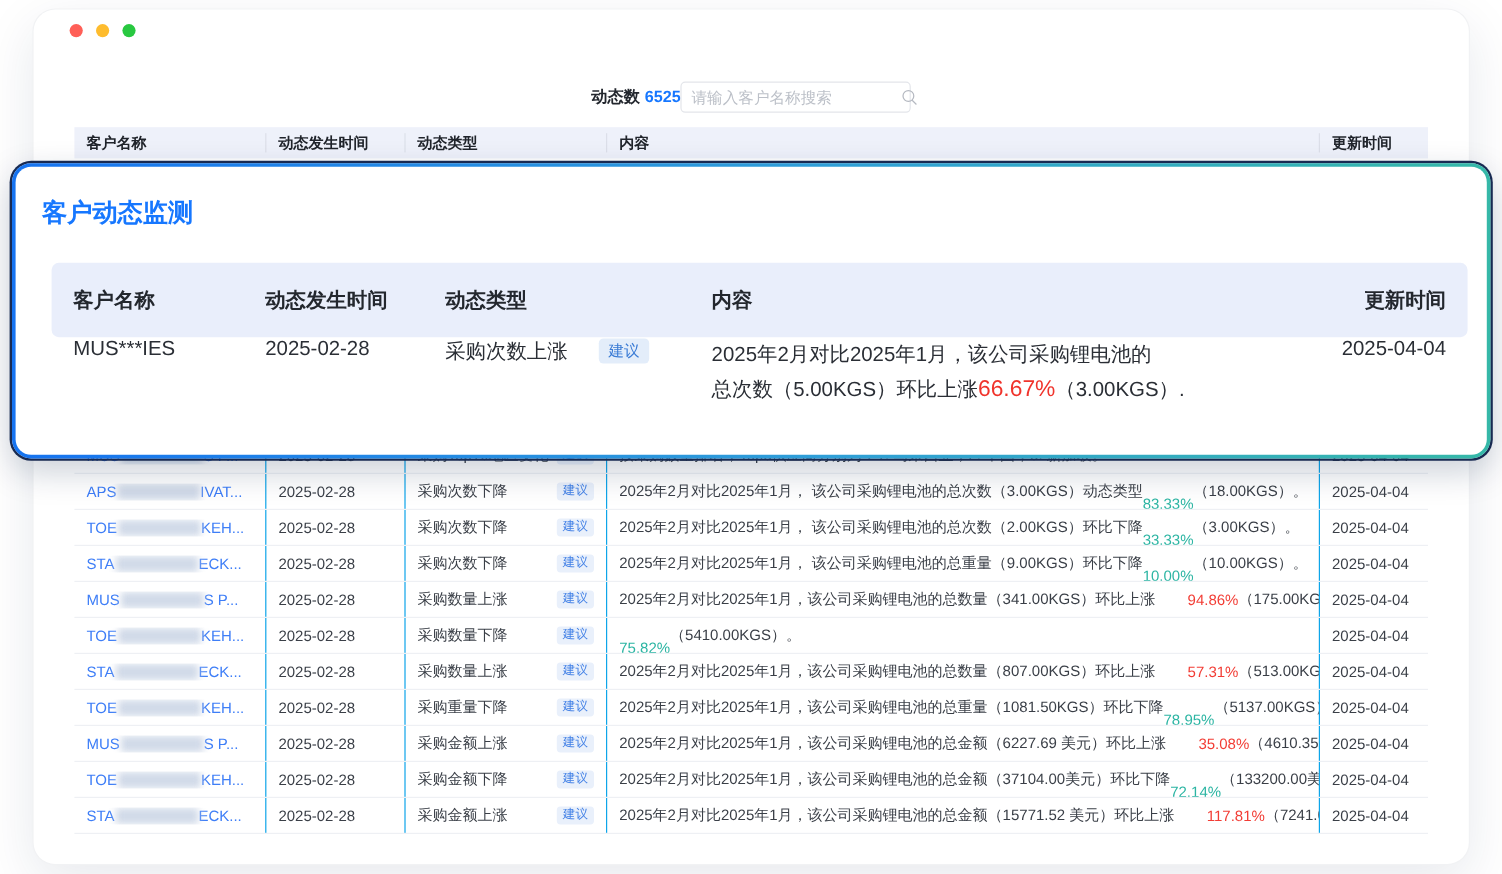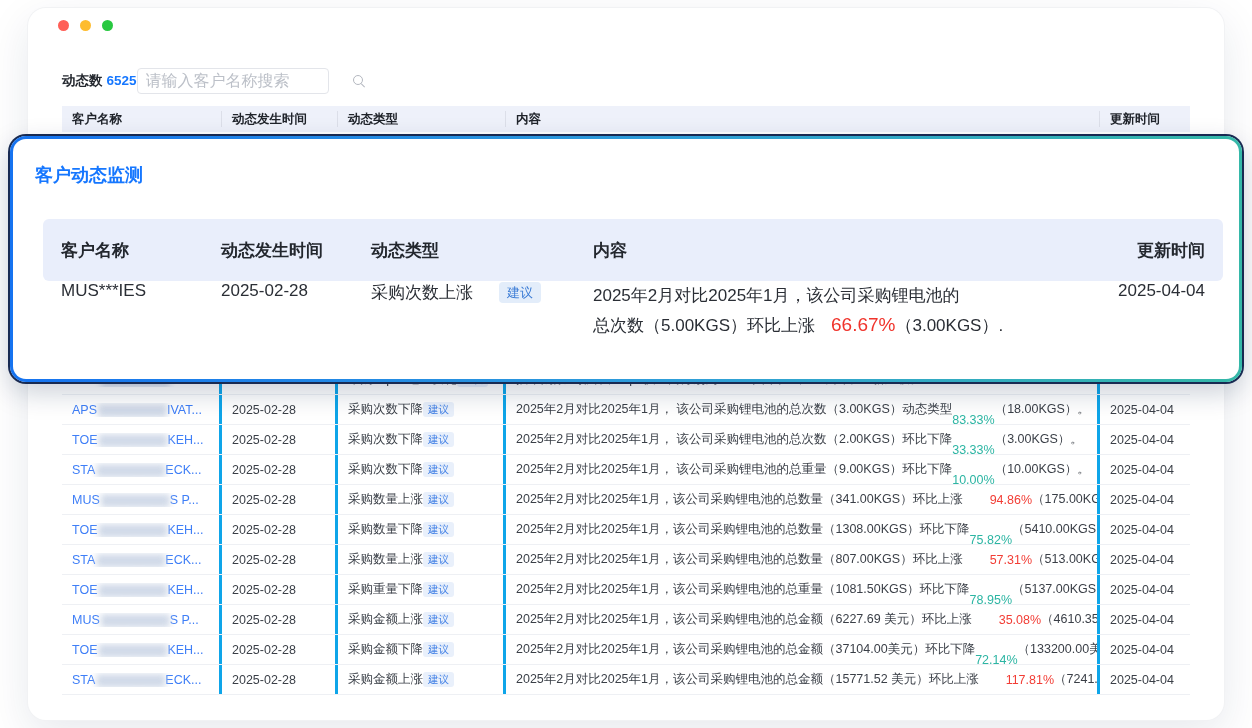--- a/index.html
+++ b/index.html
@@ -8,26 +8,26 @@
 
   
   .app-window { position:absolute; left:28px; top:8px; width:1196px; height:712px;
     background:#fff; border-radius:18px;
     box-shadow:0 0 0 1px #f1f2f4, 0 14px 44px rgba(20,40,80,.10); }
   .traffic { position:absolute; left:30px; top:12px; display:flex; gap:11px; }
   .dot { width:11px; height:11px; border-radius:50%; }
   .dot.red{ background:#ff5f57; } .dot.yellow{ background:#febc2e; } .dot.green{ background:#28c840; }
 
   .toolbar { position:absolute; left:34px; right:34px; top:56px; height:34px;
-    display:flex; align-items:center; justify-content:flex-start; }
+    display:flex; align-items:center; justify-content:center; }
   .stats { font-size:13.5px; font-weight:bold; color:#23272e; }
   .stats .count { color:#1677ff; margin-left:4px; }
   .searchbox { width:192px; height:26px; border:1px solid #e3e5ea; border-radius:4px;
     display:flex; align-items:center; padding:0 8px; color:#b8bcc4; background:#fff; }
-  .searchbox input { border:0; outline:0; flex:1; font-size:16px; color:#555;
+  .searchbox input { border:0; outline:0; flex:1; font-size:13px; color:#555;
     font-family:inherit; background:transparent; }
   .searchbox input::placeholder { color:#bcc0c8; }
   .mag { width:13px; height:13px; position:relative; flex:none; }
   .mag::before { content:""; position:absolute; left:0; top:0; width:8px; height:8px;
     border:1.4px solid #b4b8c0; border-radius:50%; }
   .mag::after { content:""; position:absolute; left:8px; top:8px; width:5px; height:1.4px;
     background:#b4b8c0; transform:rotate(45deg); transform-origin:left center; }
 
   
   .bg-table { position:absolute; left:34px; top:98px; width:1128px; font-size:12.5px; }
@@ -35,54 +35,54 @@
     color:#20242b; font-weight:bold; }
   .bg-head .c { padding:0 10px; border-right:1px solid #dcdfe9; height:16px;
     line-height:16px; }
   .bg-head .c:last-child { border-right:0; }
   .c.c-name{ width:160px; } .c.c-date{ width:116px; } .c.c-type{ width:168px; }
   .c.c-content{ width:594px; } .c.c-upd{ width:90px; }
   .bg-spacer { height:233px; }
   .bg-row { display:flex; height:30px; align-items:center; border-bottom:1px solid #eef0f4;
     color:#3a3f47; }
   .bg-row .c { padding:0 10px; align-self:stretch; display:flex; align-items:center;
-    border-right:3px solid #0ea5e9; overflow:hidden; white-space:nowrap; }
+    border-right:1px solid #0ea5e9; overflow:hidden; white-space:nowrap; }
   .bg-row .c:last-child { border-right:0; }
-  .bg-row .c-type { justify-content:flex-start; }
+  .bg-row .c-type { justify-content:space-between; }
   .name-link { color:#3e7ef7; display:flex; align-items:center; overflow:hidden; }
   .mask { filter:blur(3px); color:#ccd6e6; font-size:11px; letter-spacing:-1px;
     margin:0 1px; opacity:.9; }
   .tag { flex:none; font-size:10.5px; color:#4381e6; background:#e9f0fb;
     border-radius:3px; padding:2px 5px; line-height:1; }
   .pct-up { color:#f23d35;margin-left:27px; }
   .pct-down { color:#2cb5a3;margin-top:21px; }
 
   
   .overlay { position:absolute; left:10px; top:136px; width:1232px; height:246px;
     border-radius:16px; padding:3px;
     background:linear-gradient(90deg,#1673f0 0%,#2f9fd8 55%,#35b8a8 100%);
     box-shadow:0 0 0 2px #182a52, 0 10px 28px rgba(10,30,70,.22); z-index:10; }
   .overlay-inner { width:100%; height:100%; background:#fff; border-radius:13px;
     overflow:hidden; position:relative; }
-  .ov-title { position:absolute; left:22px; top:24px; font-size:18px; font-weight:bold;
+  .ov-title { position:absolute; left:22px; top:24px; font-size:21px; font-weight:bold;
     color:#1677ff; }
   .ov-head { position:absolute; left:30px; right:16px; top:80px; height:62px;
     background:#e9eefb; border-radius:6px; display:flex; align-items:center;
     font-size:17px; font-weight:bold; color:#23272e; }
   .ov-row { position:absolute; left:30px; right:16px; top:142px; height:86px;
     display:flex; align-items:flex-start; font-size:17px; color:#2a2e35; }
   .oc { padding:0 18px; }
   .oc-name{ width:160px; } .oc-date{ width:150px; }
   .oc-type{ width:222px; display:flex; align-items:center; justify-content:space-between; }
   .oc-content{ width:516px; }
   .oc-upd{ flex:1; text-align:right; }
   .ov-tag { flex:none; font-size:13px; color:#3a7bd5; background:#e3edfa;
     border-radius:4px; padding:4px 8px; line-height:1; margin-right:16px; }
   .ov-content-lines { line-height:29px; }
-  .ov-pct { color:#f0342c; font-size:19px;margin-left:16px; }
+  .ov-pct { color:#f0342c; font-size:19px; }
 </style>
 </head>
 <body>
 
 <div class="app-window">
   <div class="traffic">
     <span class="dot red"></span>
     <span class="dot yellow"></span>
     <span class="dot green"></span>
   </div>
@@ -241,21 +241,20 @@
       </span>
     </div>
     <div class="c c-date">
             <span class="rd">2025-02-28</span>
           </div>
     <div class="c c-type">
       <span class="rt">采购数量下降</span>
       <span class="tag">建议</span>
     </div>
     <div class="c c-content">
-      <span class="cp">2025年2月对比2025年1月，该公司采购锂电池的总数量（1308.00KGS）环比下降</span>
             <span class="pct pct-down">75.82%</span>
             <span class="cs">（5410.00KGS）。</span>
     </div>
     <div class="c c-upd">
             <span class="ru">2025-04-04</span>
           </div>
   </div>
 
   <div class="bg-row">
     <div class="c c-name">

